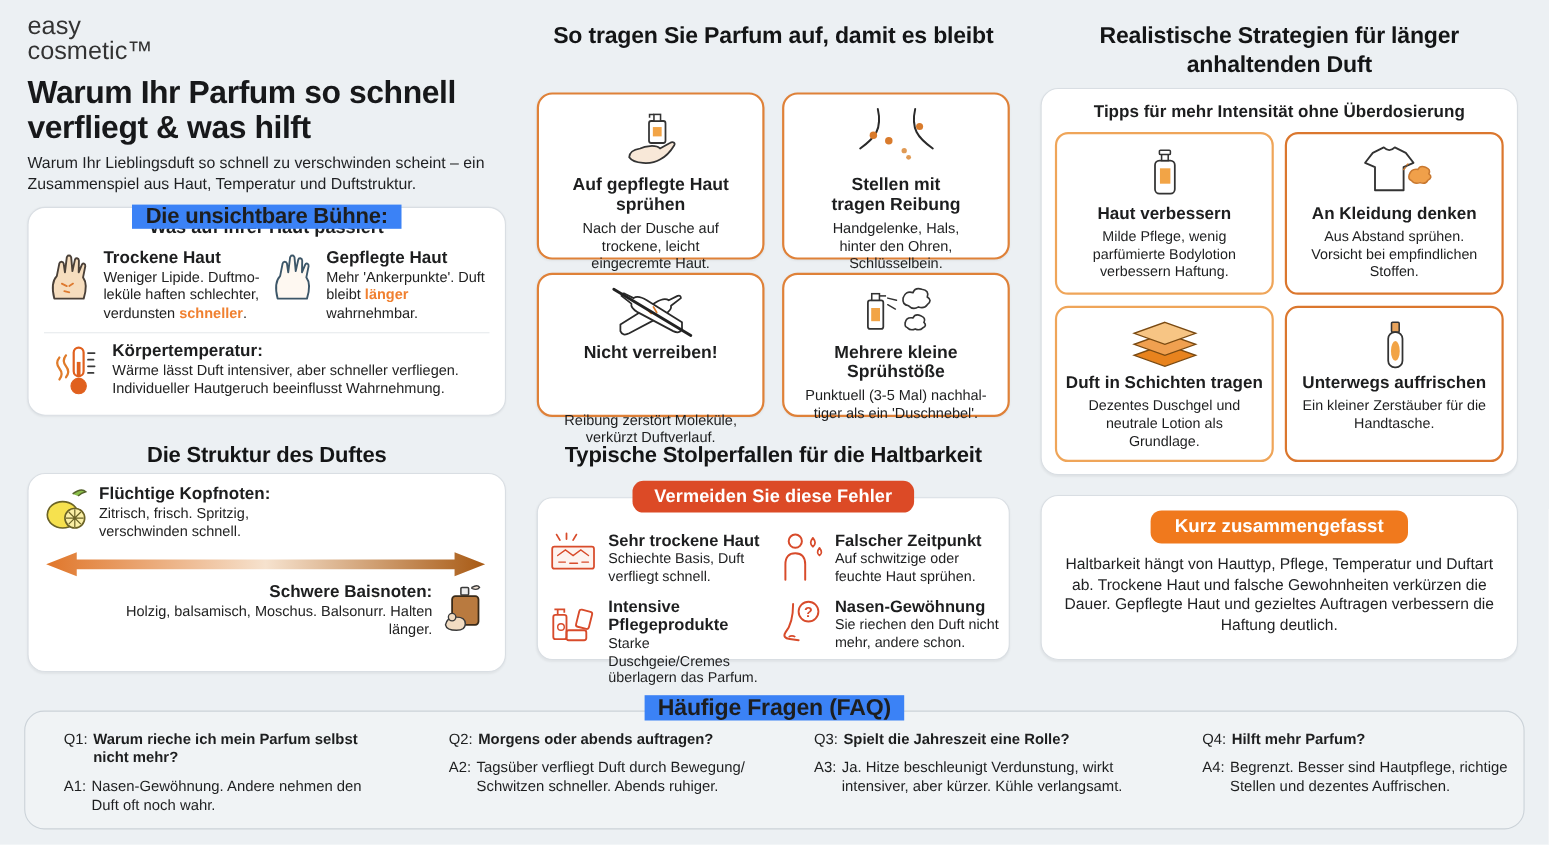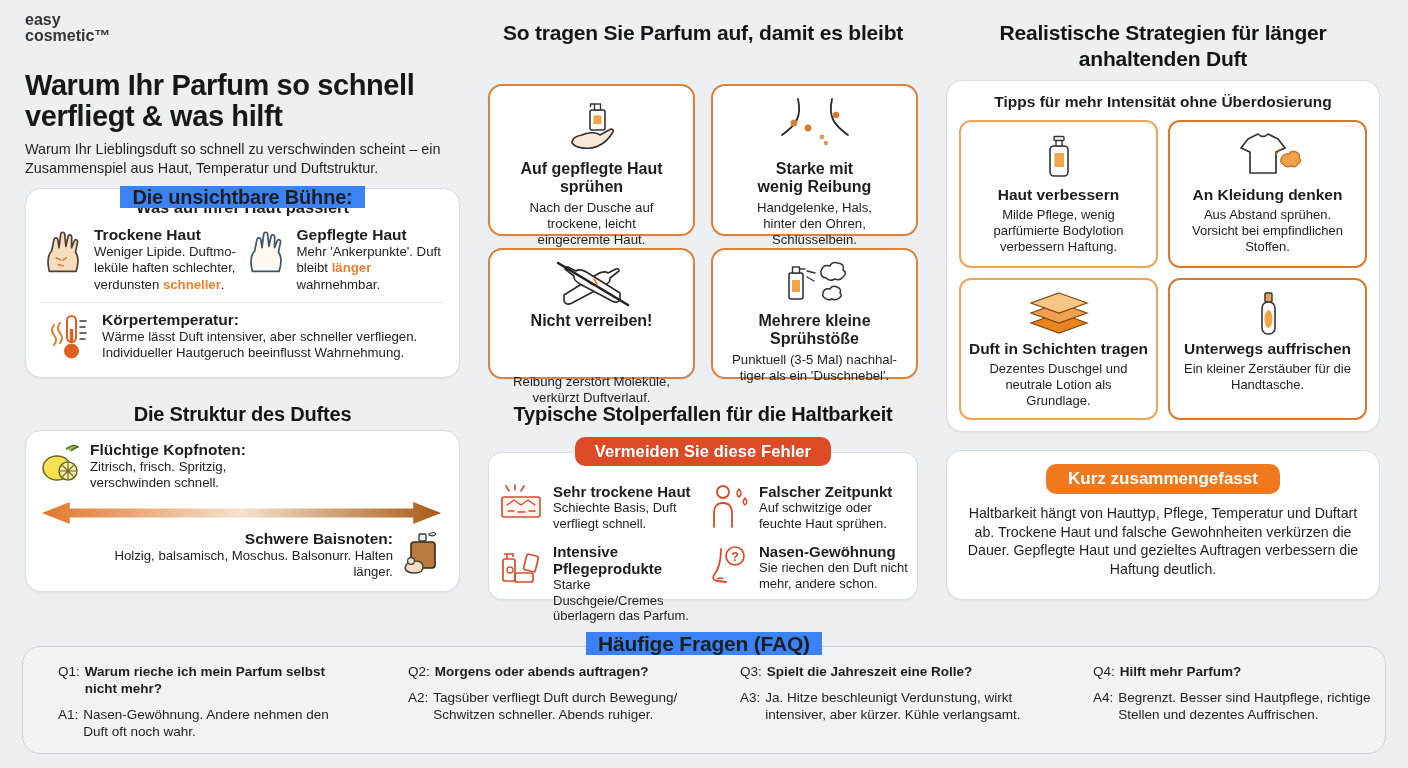--- a/index.html
+++ b/index.html
@@ -7,33 +7,33 @@
           font-family:"Liberation Sans",sans-serif;color:#1d1e1f;}
   .abs{position:absolute;}
   .box{background:#fff;border:1.5px solid #D9DEE3;border-radius:16px;box-sizing:border-box;
        box-shadow:0 1px 2px rgba(0,0,0,0.05);}
   .sec-head{font-size:20px;font-weight:800;color:#141516;text-align:center;letter-spacing:-0.2px;white-space:nowrap;}
   .overlap-head{z-index:3;text-align:center;}
   .overlap-head span{background:#3b82f6;padding:0 12px;font-size:20px;font-weight:800;letter-spacing:-0.2px;}
   .hl{color:#F08030;font-weight:700;}
   .small{font-size:13.2px;line-height:1.24;font-weight:500;color:#222;}
   
-  .logo{left:25px;top:12px;font-size:16px;font-weight:700;line-height:1.02;color:#333;}
+  .logo{left:25px;top:12px;font-size:23px;font-weight:400;line-height:1.02;color:#333;}
   .main-title{left:25px;top:70px;width:445px;font-size:29px;font-weight:800;line-height:1.08;letter-spacing:-0.4px;color:#17181a;}
   .main-sub{left:25px;top:140px;width:430px;font-size:14.4px;line-height:1.3;font-weight:500;color:#1f2022;}
   
   .stage-box{left:25px;top:188px;width:435px;height:190px;padding:8px 14px;}
   .stage-sub{text-align:center;font-size:16.5px;font-weight:800;margin-top:1px;}
   .stage-grid{display:flex;margin-top:9px;}
   .stage-item{display:flex;gap:8px;width:50%;}
   .si-title{font-size:15.5px;font-weight:800;}
   .stage-div{height:1px;background:#E6EAED;margin:9px 0 8px;}
   .temp-row{display:flex;gap:12px;padding-left:6px;align-items:flex-start;}
   
-  .struct-box{left:25px;top:430px;width:435px;height:162px;padding:10px 12px;}
+  .struct-box{left:25px;top:430px;width:435px;height:181px;padding:10px 12px;}
   .struct-top{display:flex;justify-content:space-between;align-items:flex-start;}
   .st-grp{display:flex;gap:6px;}
   .struct-bottom{display:flex;justify-content:flex-end;gap:6px;text-align:right;margin-top:2px;}
   
   .apply-grid{left:488px;top:84px;width:430px;display:grid;grid-template-columns:1fr 1fr;
               grid-template-rows:152px 131px;gap:12px 16px;}
   .o-card{background:#fff;border:2px solid #DF8138;border-radius:14px;box-sizing:border-box;
           text-align:center;padding:8px 8px 6px;box-shadow:0 1px 2px rgba(0,0,0,0.05);}
   .ic-area{display:flex;align-items:center;justify-content:center;}
   .h64{height:64px;}.h52{height:52px;}.h56{height:56px;}
@@ -204,21 +204,21 @@
         <svg width="110" height="58" viewBox="0 0 110 58">
           <path d="M38 2 C42 20 36 28 22 38" fill="none" stroke="#2a2a2a" stroke-width="1.8" stroke-linecap="round"></path>
           <path d="M72 2 C68 20 74 28 88 38" fill="none" stroke="#2a2a2a" stroke-width="1.8" stroke-linecap="round"></path>
           <circle cx="34" cy="26" r="3.4" fill="#D97B2C"></circle>
           <circle cx="48" cy="31" r="3.4" fill="#D97B2C"></circle>
           <circle cx="76" cy="18" r="3.2" fill="#D97B2C"></circle>
           <circle cx="62" cy="40" r="2.4" fill="#E09A54"></circle>
           <circle cx="66" cy="46" r="2.2" fill="#E09A54"></circle>
         </svg>
       </div>
-      <div class="card-title" style="max-width:125px;">Starke mit wenig Reibung</div>
+      <div class="card-title" style="max-width:125px;">Stellen mit tragen Reibung</div>
       <div class="card-text" style="max-width:145px;">Handgelenke, Hals, hinter den Ohren, Schlüsselbein.</div>
     </div>
     <div class="o-card">
       <div class="ic-area h52">
         <svg width="96" height="50" viewBox="0 0 96 50">
           <g stroke="#2a2a2a" stroke-width="1.6" fill="#fff" stroke-linejoin="round">
             <path d="M20 36 L52 16 q8 -5 12 -2 l8 -4 q3 -1 3 2 l-9 7 q1 4 -6 8 L28 44 q-6 3 -8 -2 Z"></path>
             <path d="M76 34 L44 14 q-8 -5 -12 -2 l-8 -4 q-3 -1 -3 2 l9 7 q-1 4 6 8 l32 17 q6 3 8 -2 Z"></path>
           </g>
           <path d="M44 22 l4 4 M50 20 l3 5" stroke="#E07B2A" stroke-width="1.6" stroke-linecap="round"></path>

